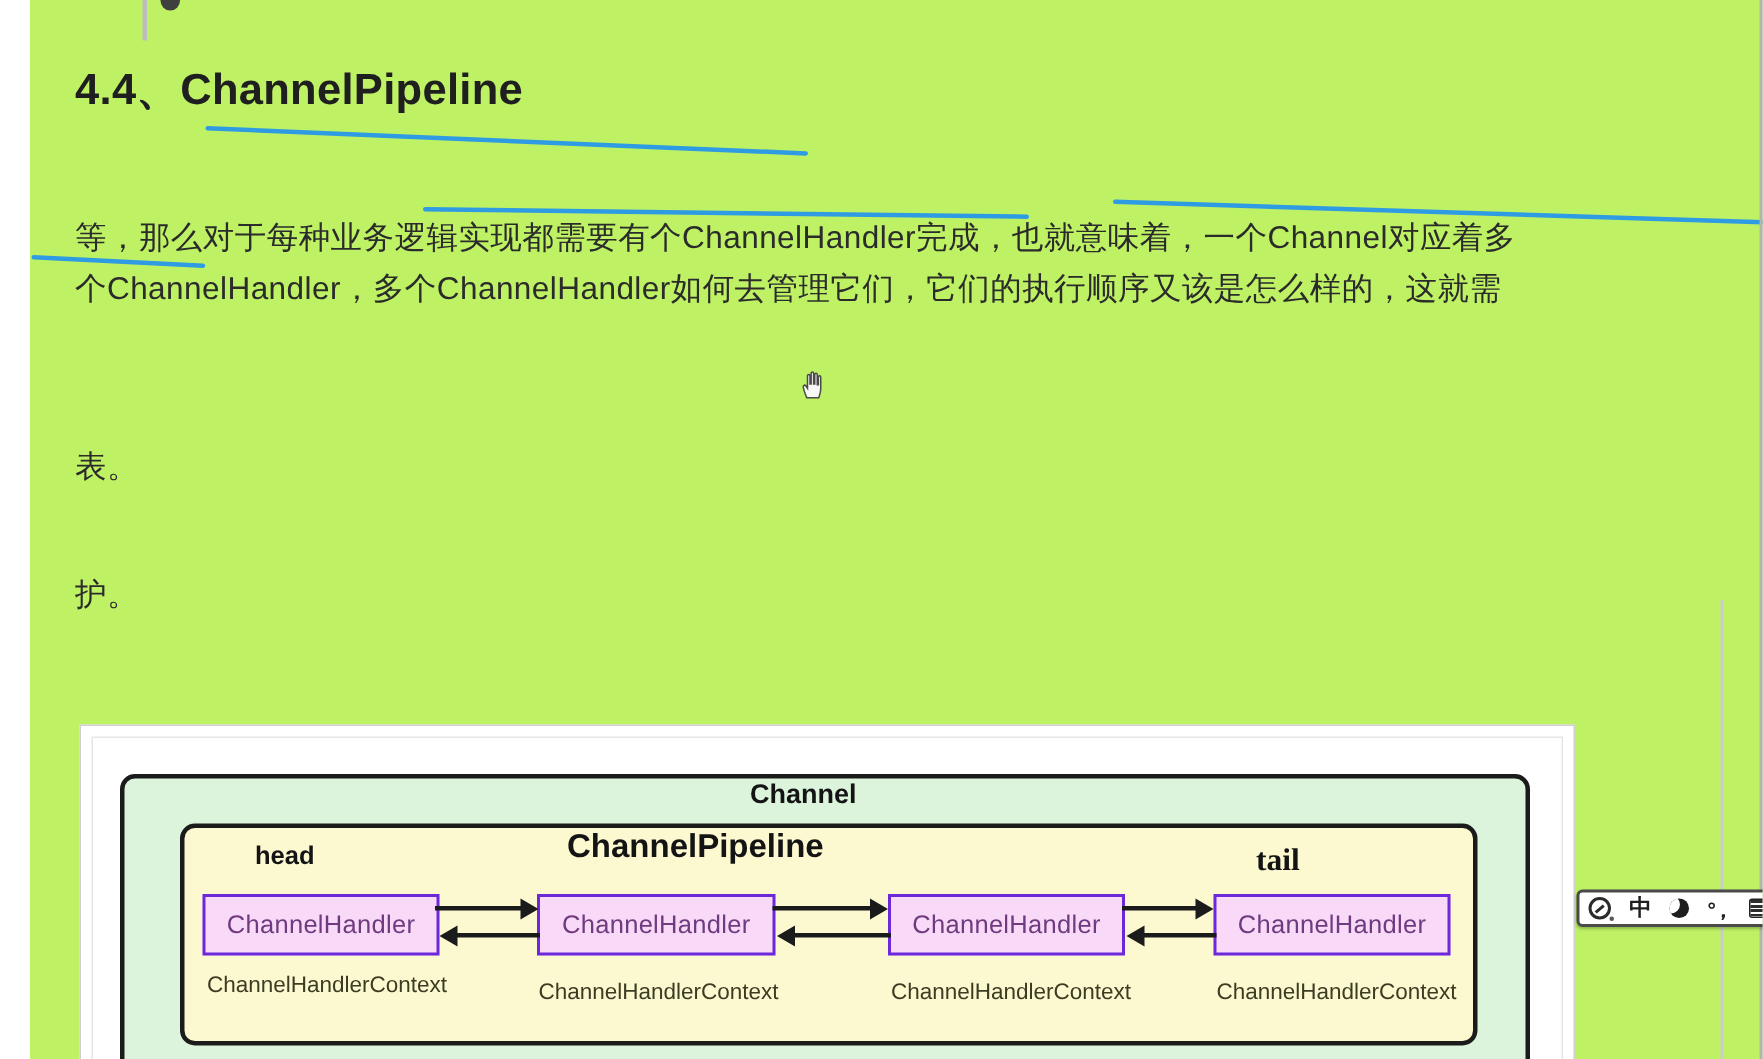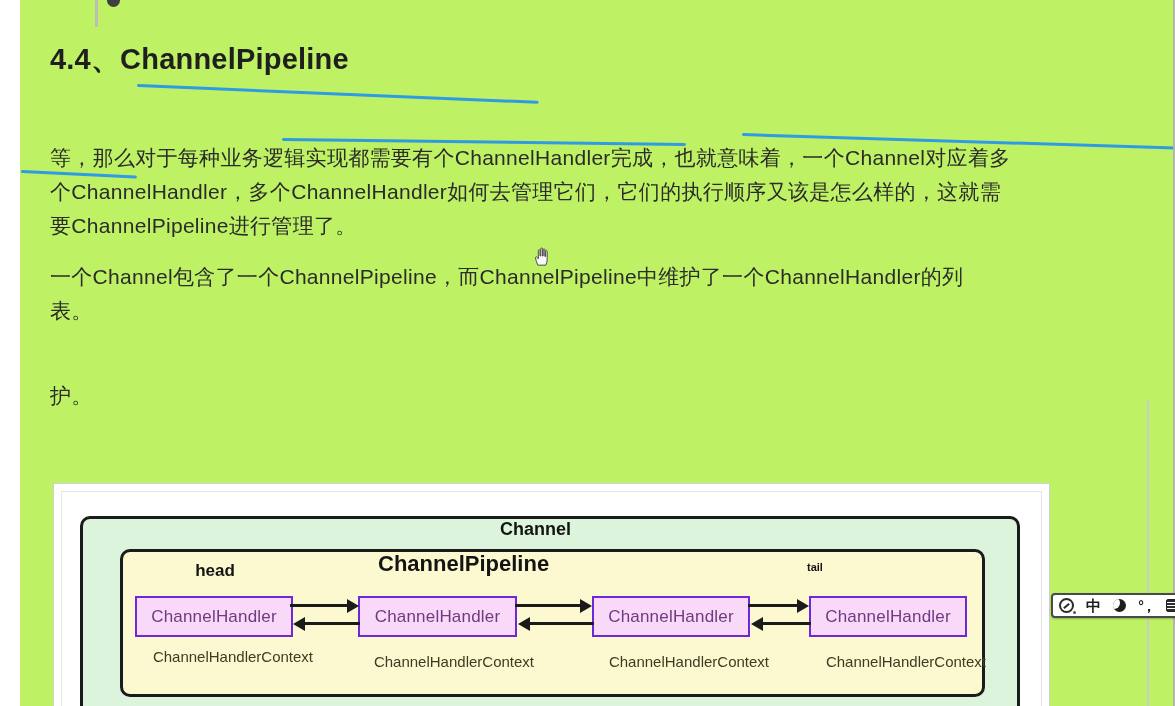--- a/index.html
+++ b/index.html
@@ -42,29 +42,29 @@
     position:absolute; left:60px; top:516px; width:940px; height:200px;
     background:#dcf4dc; border:3px solid #1b1b1b; border-radius:10px;
   }
   .box-pipeline {
     position:absolute; left:100px; top:549px; width:865px; height:148px;
     background:#fcf9d0; border:3px solid #1b1b1b; border-radius:10px;
   }
   .fig-label { position:absolute; font-weight:bold; color:#141414; white-space:nowrap; }
   .lbl-channel  { left:480px; top:519px; font-size:18px; }
   .lbl-pipeline { left:358px; top:551px; font-size:22px; }
-  .lbl-head { left:150px; top:561px; width:90px; text-align:center; font-size:17px; }
-  .lbl-tail { left:787px; top:561px; width:90px; font-size:11px; }
+  .lbl-head { left:150px; top:561px; width:90px; font-size:17px; }
+  .lbl-tail { left:787px; top:561px; width:90px; text-align:center; font-size:21px;font-family:Liberation Serif, serif; }
   .handler-box {
     position:absolute; top:596px; height:41px; background:#f8daf8;
     border:2px solid #6d28d9; display:flex; align-items:center; justify-content:center;
     font-size:17px; color:#6f3a80; letter-spacing:0.2px;
   }
   .ctx-label {
-    position:absolute; top:648px; width:190px; text-align:right;
+    position:absolute; top:648px; width:190px; text-align:center;
     font-size:15px; color:#3c3c22; white-space:nowrap;
   }
   .arrow { position:absolute; height:3px; background:#1b1b1b; }
   .arrow.arr-r::after {
     content:""; position:absolute; right:-11px; top:50%; transform:translateY(-50%);
     border:7px solid transparent; border-left:12px solid #1b1b1b; border-right:0;
   }
   .arrow.arr-l::after {
     content:""; position:absolute; left:-11px; top:50%; transform:translateY(-50%);
     border:7px solid transparent; border-right:12px solid #1b1b1b; border-left:0;
@@ -111,27 +111,25 @@
 <div class="page">
 
   <div class="remnant-bar"></div>
   <div class="remnant-dot"></div>
 
   <div class="heading">4.4、ChannelPipeline</div>
   <div class="stroke" style="left:117px; top:84px; width:402px; transform:rotate(2.4deg);"></div>
 
   <div class="txt-line" style="top:144px;">等，那么对于每种业务逻辑实现都需要有个ChannelHandler完成，也就意味着，一个Channel对应着多</div>
   <div class="txt-line" style="top:178px;">个ChannelHandler，多个ChannelHandler如何去管理它们，它们的执行顺序又该是怎么样的，这就需</div>
-  <div class="txt-line" style="top:212px;">要ChannelPipeline进行管理了。</div>
 
   <div class="stroke" style="left:262px; top:138px; width:404px; transform:rotate(0.7deg);"></div>
   <div class="stroke" style="left:722px; top:133px; width:448px; transform:rotate(1.8deg);"></div>
   <div class="stroke" style="left:1px; top:170px; width:116px; transform:rotate(2.8deg);"></div>
 
-  <div class="txt-line" style="top:263px;">一个Channel包含了一个ChannelPipeline，而ChannelPipeline中维护了一个ChannelHandler的列</div>
   <div class="txt-line" style="top:297px;">表。</div>
 
   <svg class="hand-cursor" viewBox="0 0 24 26">
     <path d="M7 24 C6 21 4.6 18.5 4.2 15.5 C4 13.8 5.6 13.4 6.4 14.6 L7.6 16.4 L7.6 6.5 C7.6 4.9 9.6 4.9 9.6 6.5 L9.6 13 L10.5 13 L10.5 4.5 C10.5 2.9 12.5 2.9 12.5 4.5 L12.5 13 L13.4 13 L13.4 5.5 C13.4 3.9 15.4 3.9 15.4 5.5 L15.4 13.5 L16.3 13.5 L16.3 7.5 C16.3 5.9 18.2 5.9 18.2 7.5 L18.2 16.5 C18.2 20.5 17 22.5 16.6 24 Z" fill="#f8f8f8" stroke="#4a4a4a" stroke-width="1.2"></path>
   </svg>
 
   <div class="txt-line" style="top:382px;">护。</div>
 
 
   <div class="fig-outer"></div>

